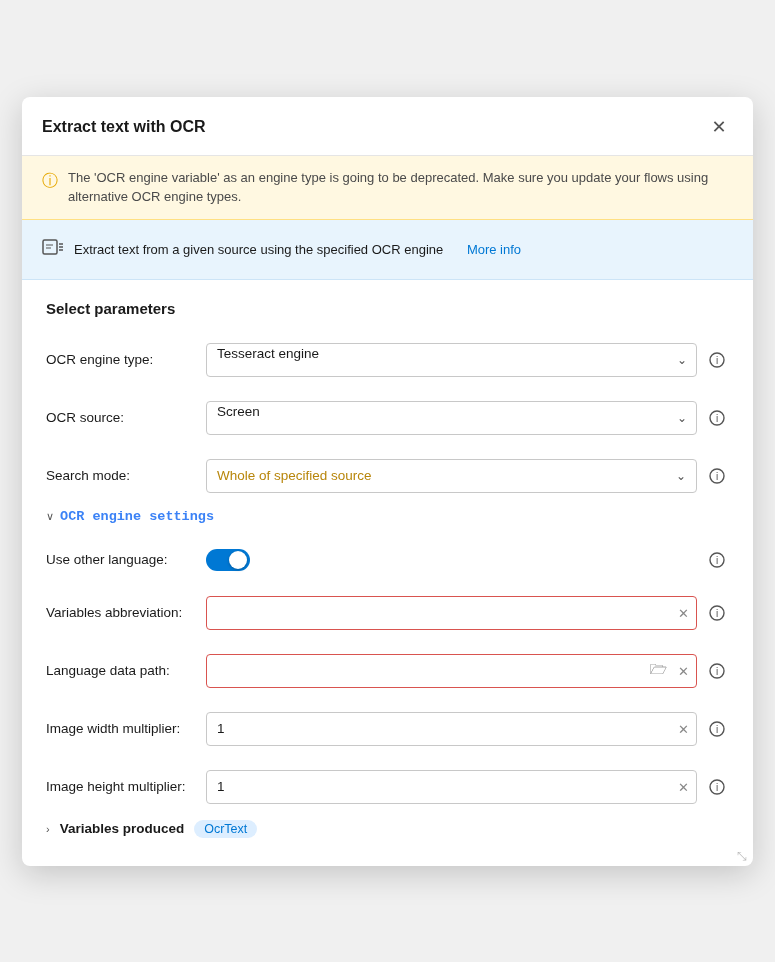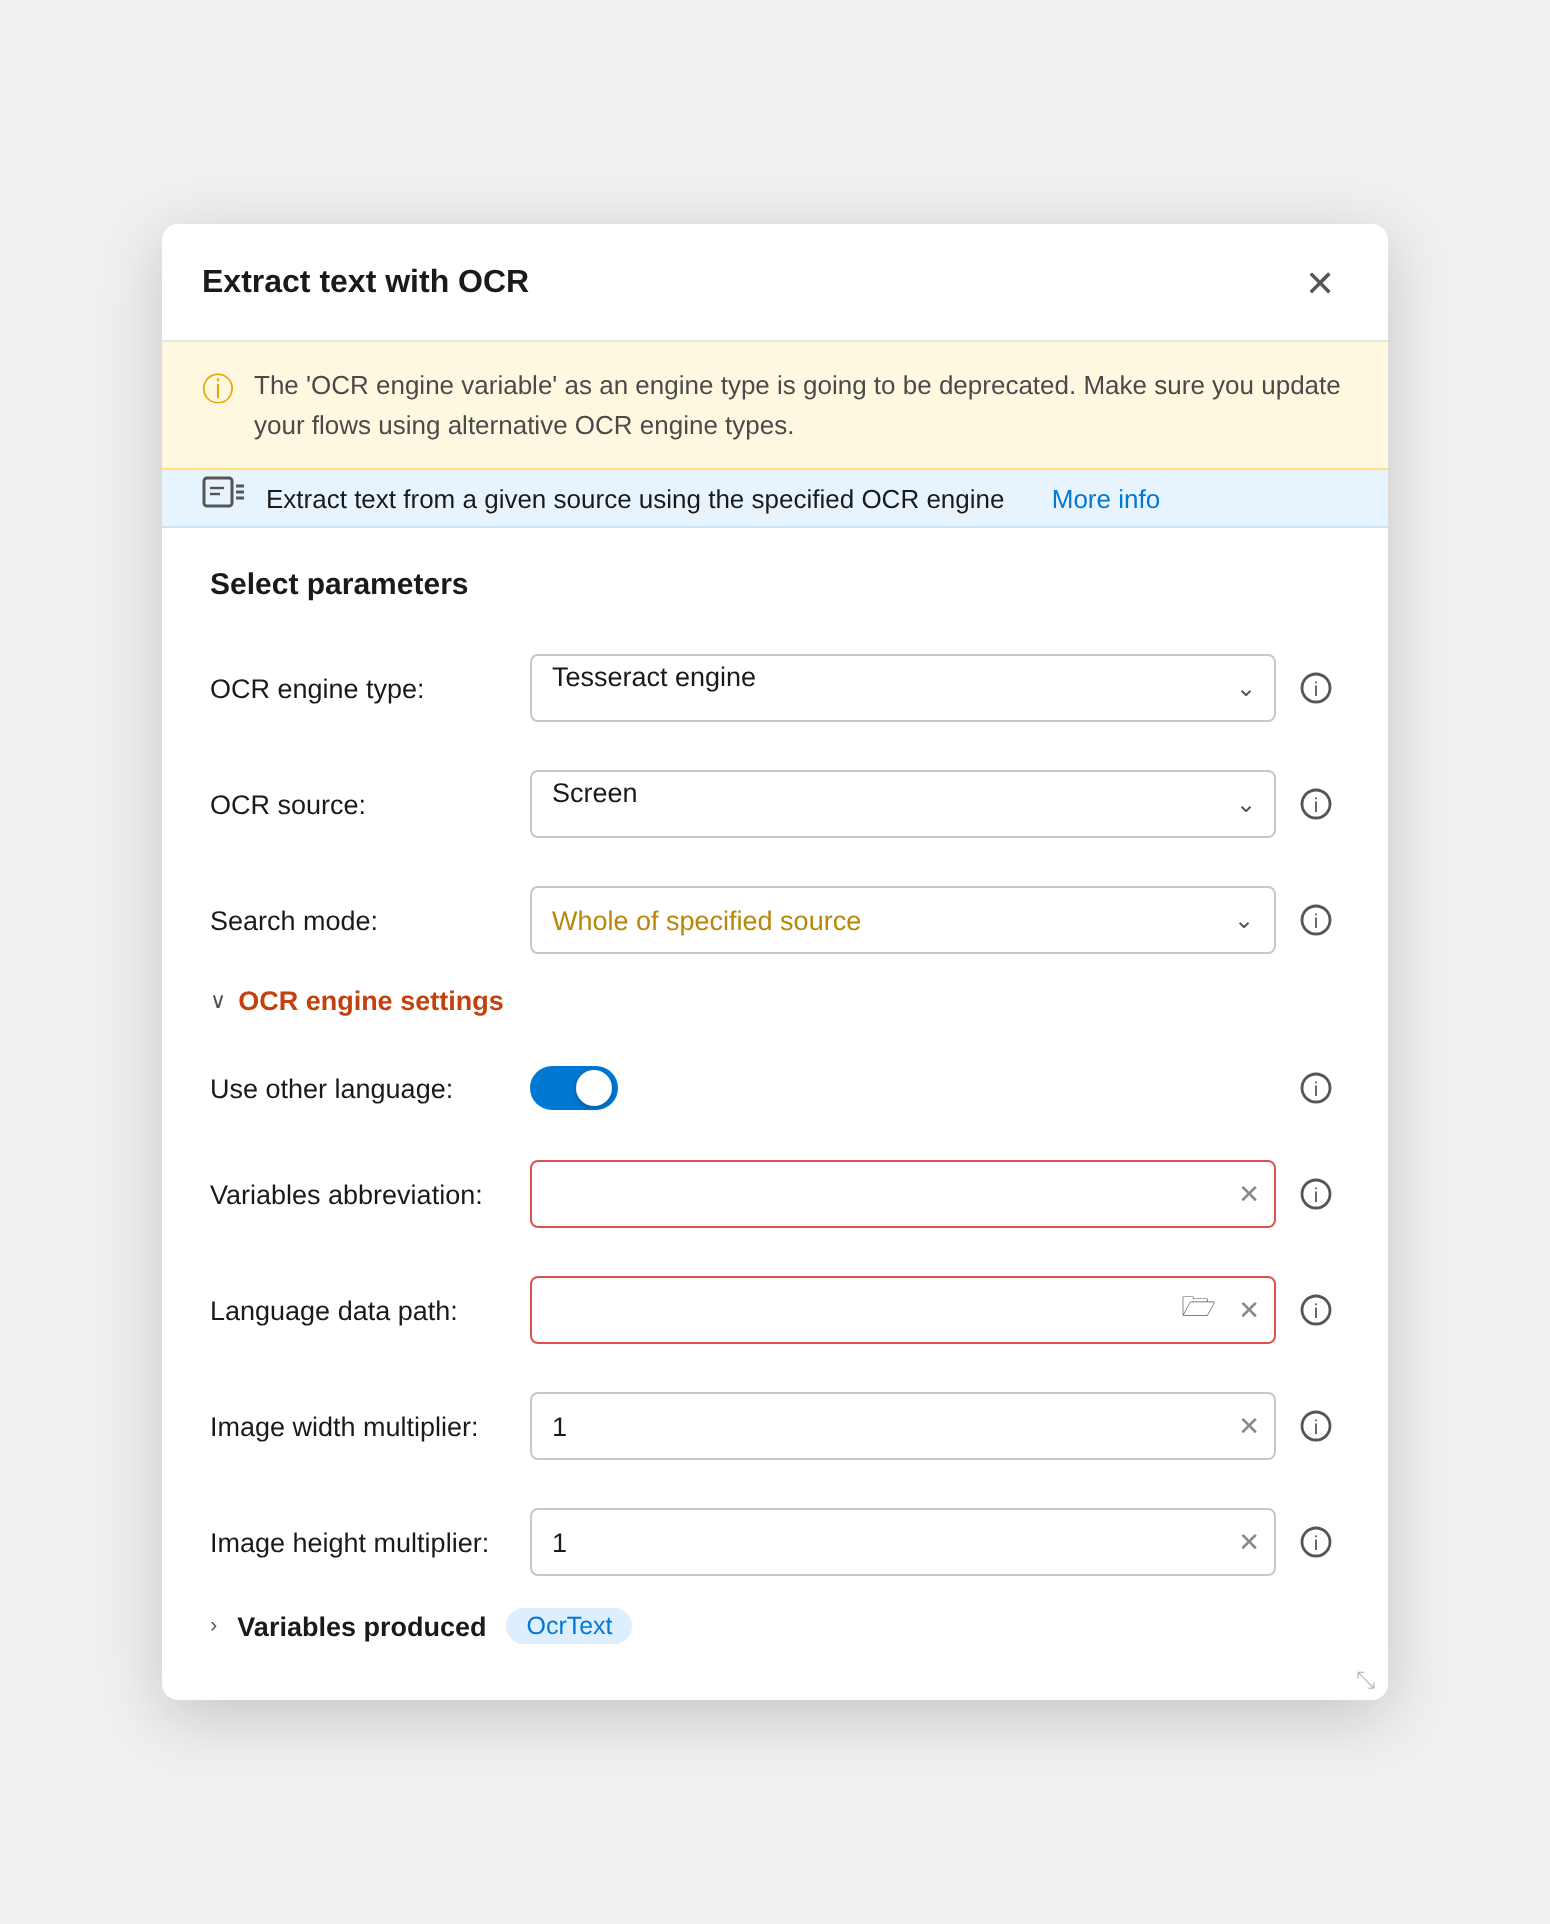--- a/index.html
+++ b/index.html
@@ -6,21 +6,21 @@
     body {
       font-family: 'Segoe UI', Arial, sans-serif;
       font-size: 14px;
       background: #f0f0f0;
       display: flex;
       align-items: center;
       justify-content: center;
       min-height: 100vh;
     }
     .dialog {
-      width: 613px;
+      width: 731px;
       background: #fff;
       border-radius: 8px;
       box-shadow: 0 8px 32px rgba(0,0,0,0.18);
       overflow: hidden;
       position: relative;
     }
     .dialog-header {
       display: flex;
       align-items: center;
       justify-content: space-between;
@@ -58,21 +58,21 @@
     }
     .warning-icon {
       font-size: 16px;
       color: #e6a800;
       flex-shrink: 0;
       margin-top: 1px;
     }
     .info-banner {
       background: #e8f4fd;
       border-bottom: 1px solid #cce4f7;
-      padding: 0 20px;
+      padding: 16px 20px;
       display: flex;
       gap: 10px;
       align-items: center;
       color: #1a1a1a;
       font-size: 13px;
     }
     .info-banner-icon {
       font-size: 20px;
       color: #555;
       flex-shrink: 0;
@@ -177,21 +177,22 @@
     .subsection-header {
       display: flex;
       align-items: center;
       gap: 6px;
       margin-bottom: 14px;
       cursor: pointer;
     }
     .subsection-title {
       font-size: 13.5px;
       font-weight: 700;
-      color: #c2410c;
+      color: #3b82f6;
+      font-family: Liberation Mono, monospace;
     }
     .chevron-icon {
       font-size: 11px;
       color: #555;
     }
     .toggle-switch {
       width: 44px;
       height: 22px;
       background: #0078d4;
       border-radius: 11px;

